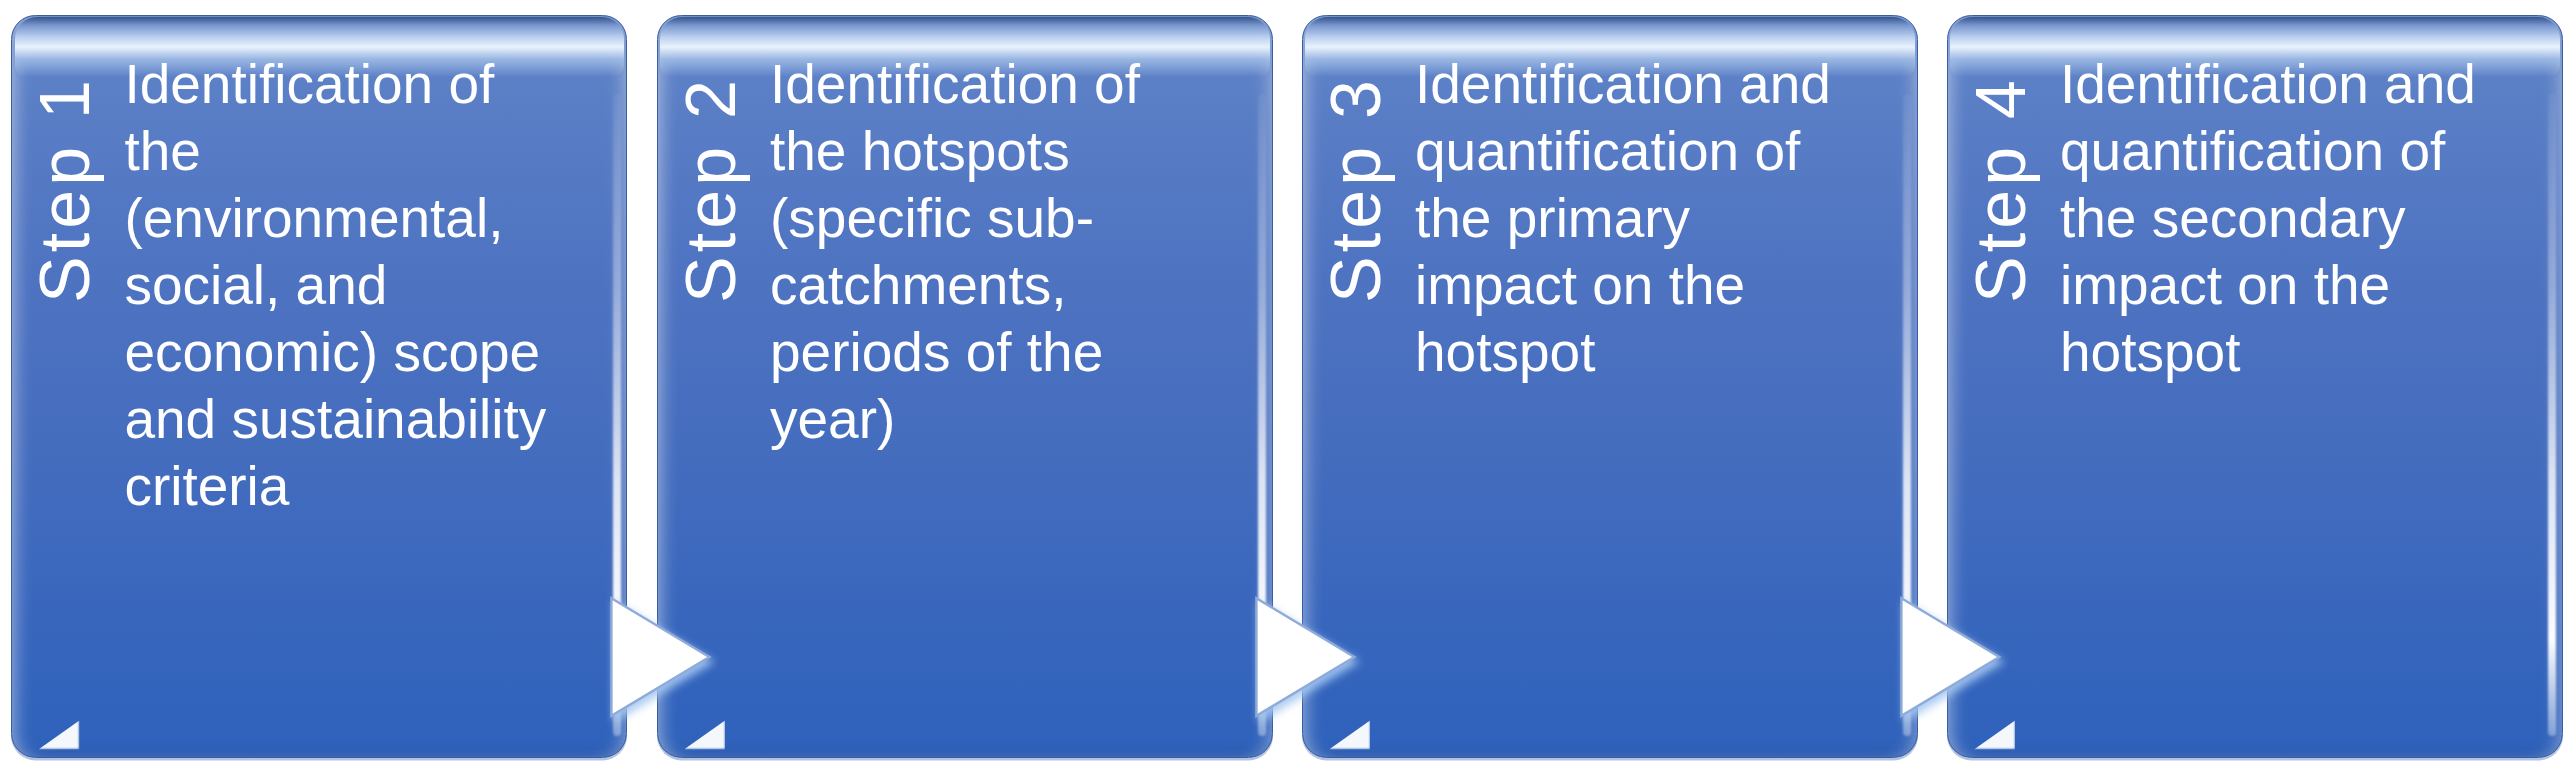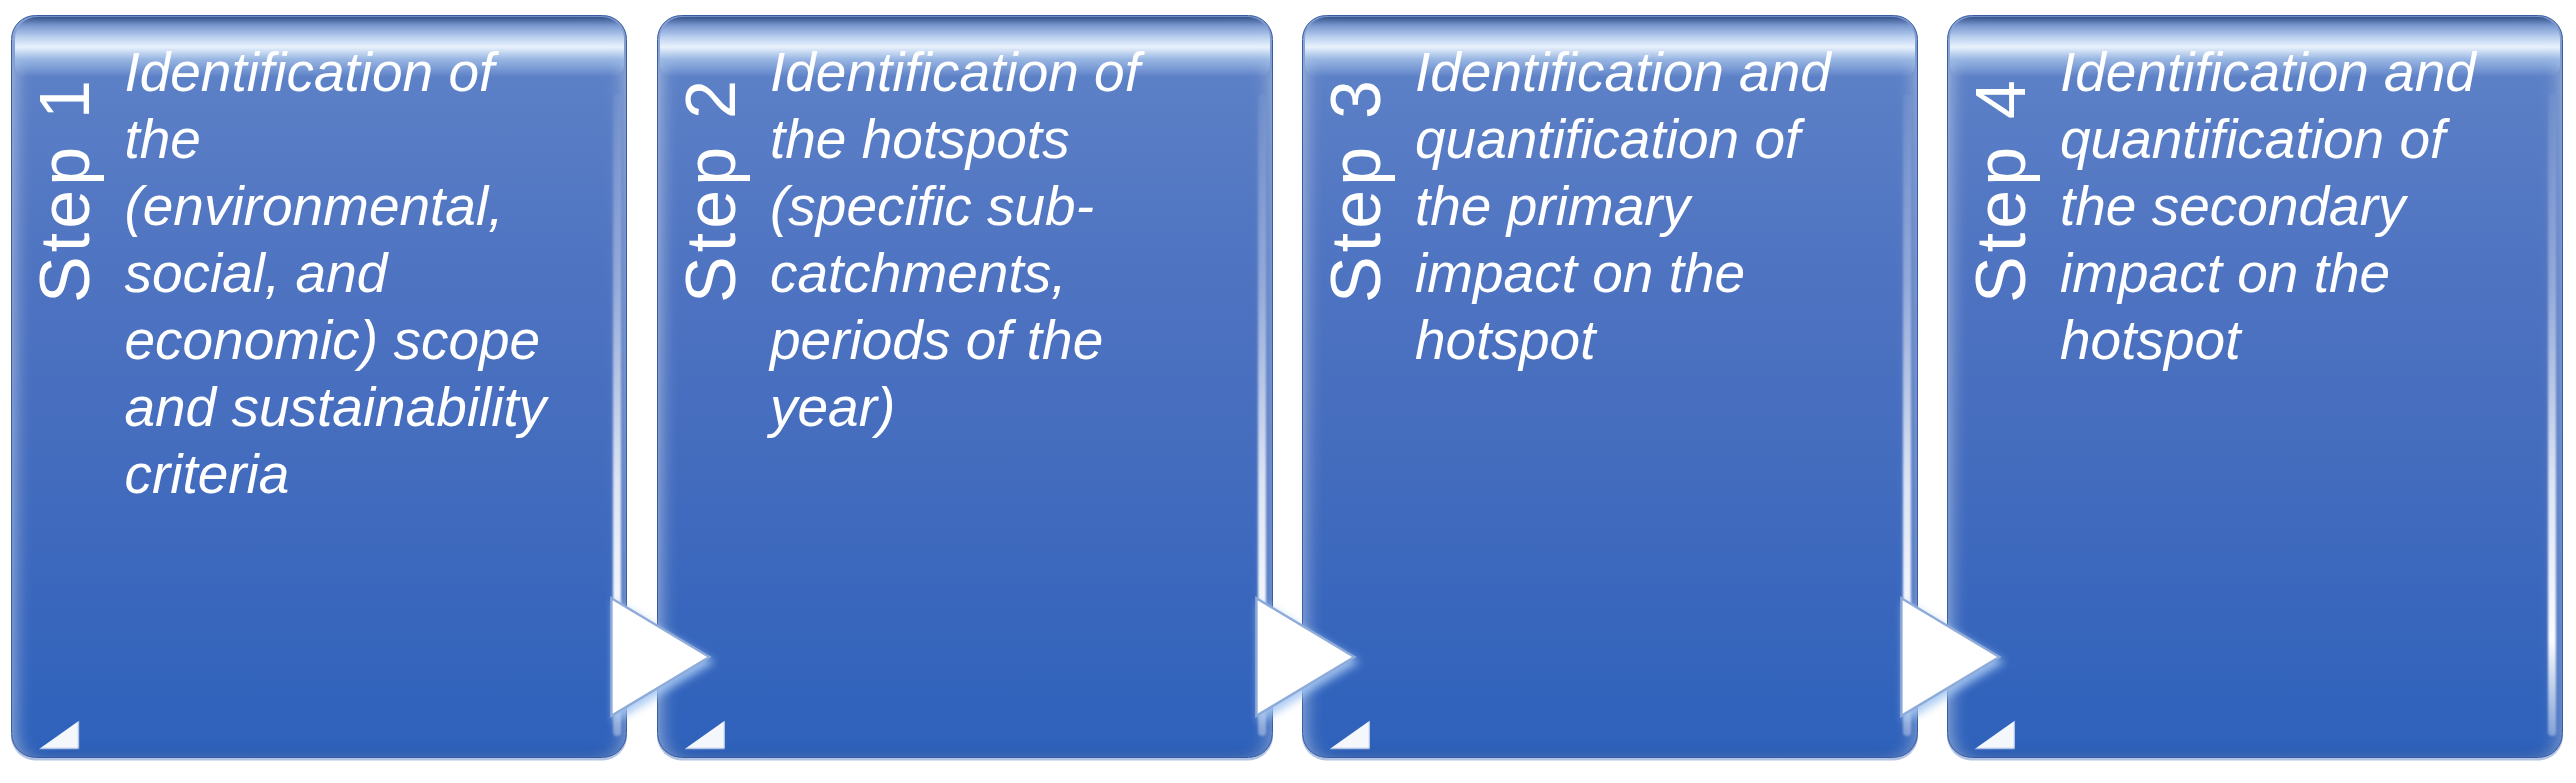--- a/index.html
+++ b/index.html
@@ -84,28 +84,27 @@
     white-space: nowrap;
     color: #ffffff;
     font-size: 70px;
     line-height: 1;
     letter-spacing: 4.1px;
   }
 
   
   .step-text {
     position: absolute;
-    top: 23px;
+    top: 35px;
     left: 112px;
     right: 29px;
     color: #ffffff;
     font-size: 55px;
     line-height: 67px;
     white-space: pre-line;
-    font-style: italic;
   }
 
   
   .corner-wedge {
     position: absolute;
     left: 26px;
     bottom: 7.3px;
     width: 41px;
     height: 29px;
     background: #ffffff;

